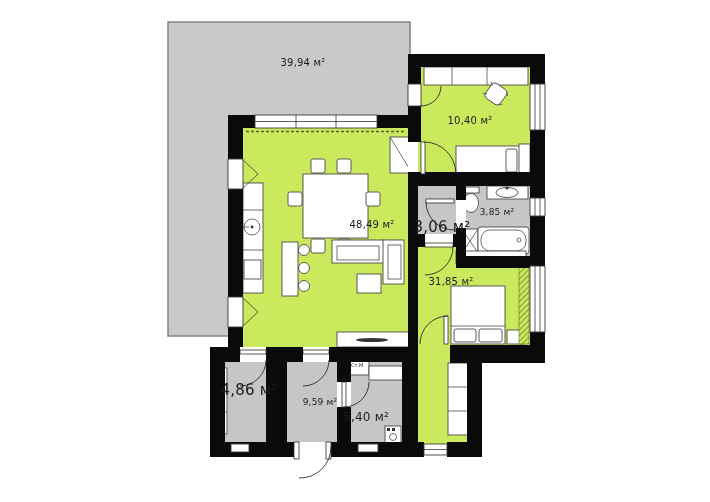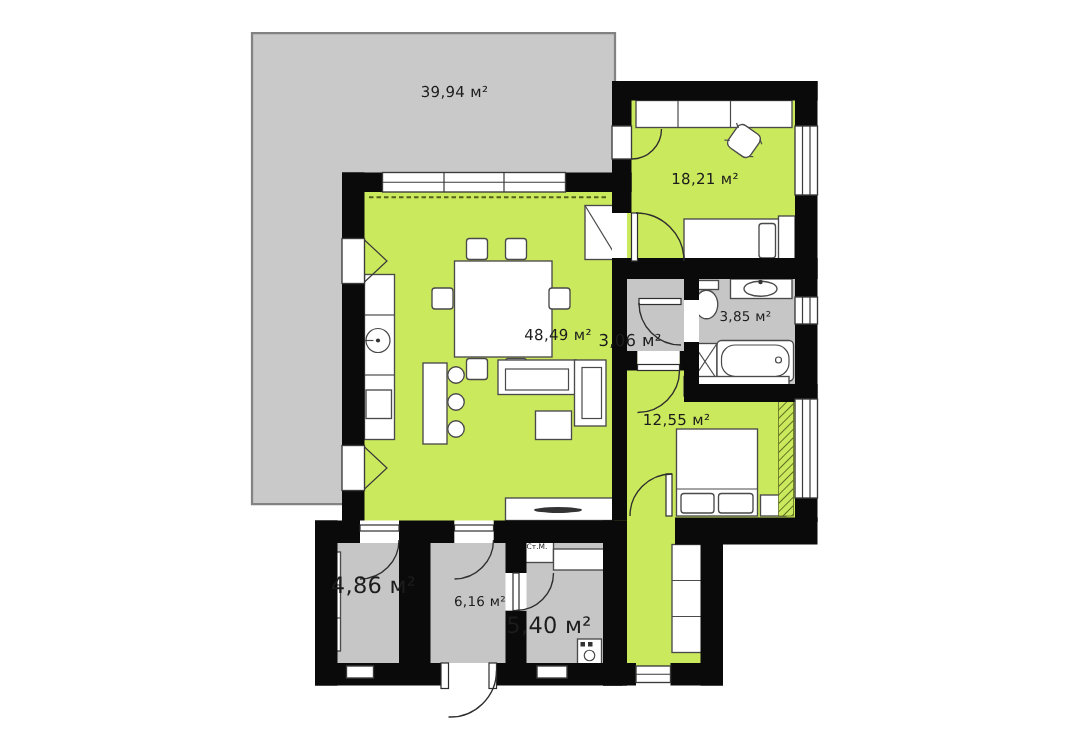--- a/index.html
+++ b/index.html
@@ -291,22 +291,22 @@
     <g>
       <rect class="gap" x="294" y="442" width="37" height="15"></rect>
       <rect class="leaf" x="294" y="442" width="5" height="17"></rect>
       <rect class="leaf" x="326" y="442" width="5" height="17"></rect>
       <path class="arc" d="M299,478 A31,31 0 0 0 331,447"></path>
     </g>
   </g>
 </svg>
 
 <div class="room-label" style="left:303px;top:62px">39,94 м²</div>
-<div class="room-label" style="left:470px;top:120px">18,21 м²</div>
+<div class="room-label" style="left:470px;top:120px">10,40 м²</div>
 <div class="room-label" style="left:372px;top:224px">48,49 м²</div>
-<div class="room-label" style="left:420px;top:227px;font-size:11px">3,06 м²</div>
+<div class="room-label" style="left:442px;top:227px;font-size:15px">3,06 м²</div>
 <div class="room-label" style="left:497px;top:212px;font-size:9px">3,85 м²</div>
-<div class="room-label" style="left:451px;top:281px">12,55 м²</div>
+<div class="room-label" style="left:451px;top:281px">31,85 м²</div>
 <div class="room-label" style="left:249px;top:390px;font-size:15px">4,86 м²</div>
-<div class="room-label" style="left:320px;top:402px;font-size:9px">6,16 м²</div>
-<div class="room-label" style="left:366px;top:417px;font-size:15px">5,40 м²</div>
+<div class="room-label" style="left:320px;top:402px;font-size:9px">9,59 м²</div>
+<div class="room-label" style="left:366px;top:417px;font-size:12px">5,40 м²</div>
 <div class="tag-label" style="left:358px;top:365px">Ст.М.</div>
 </div>
 
 </body></html>

